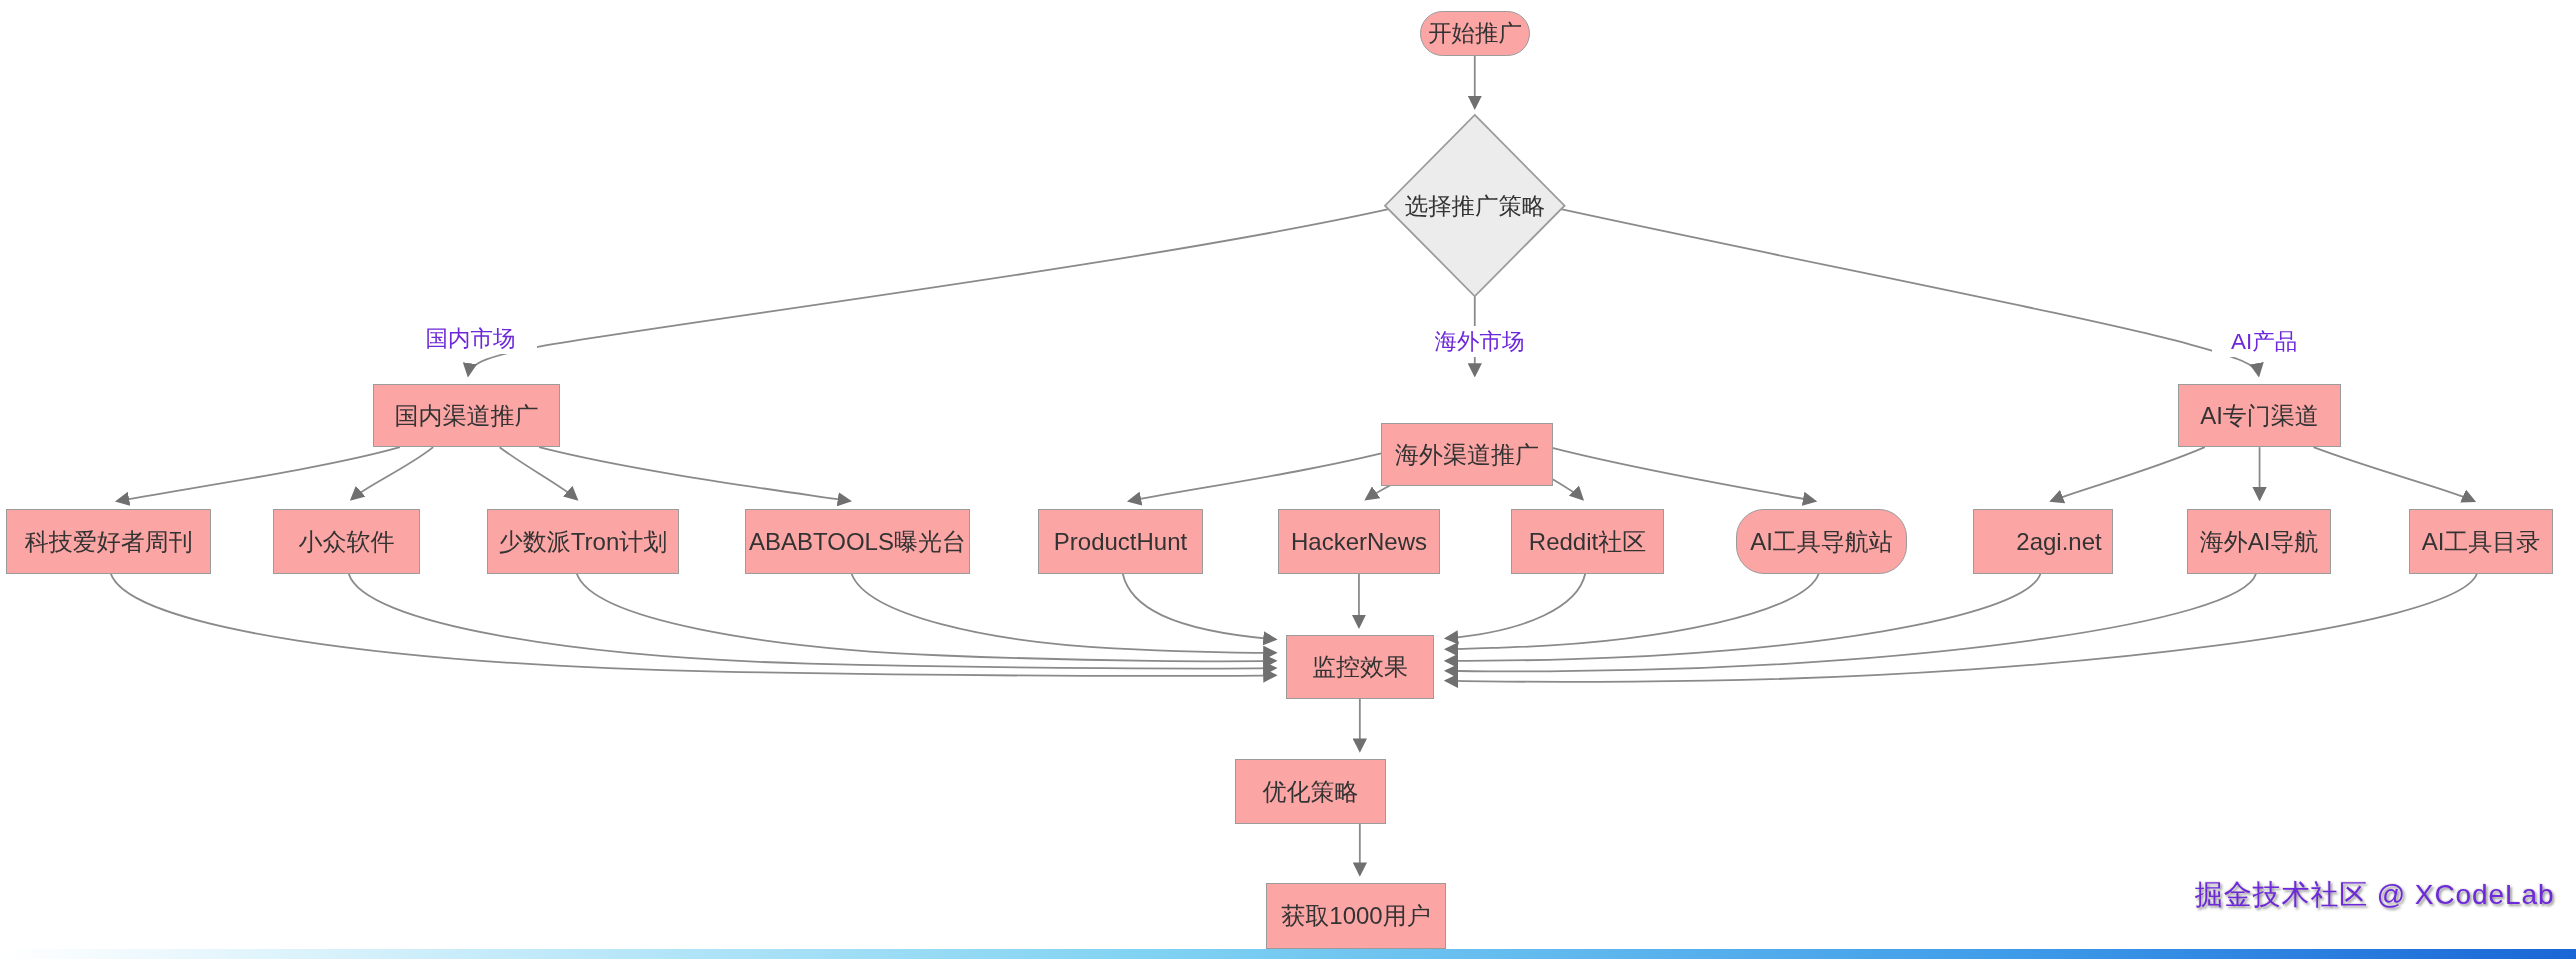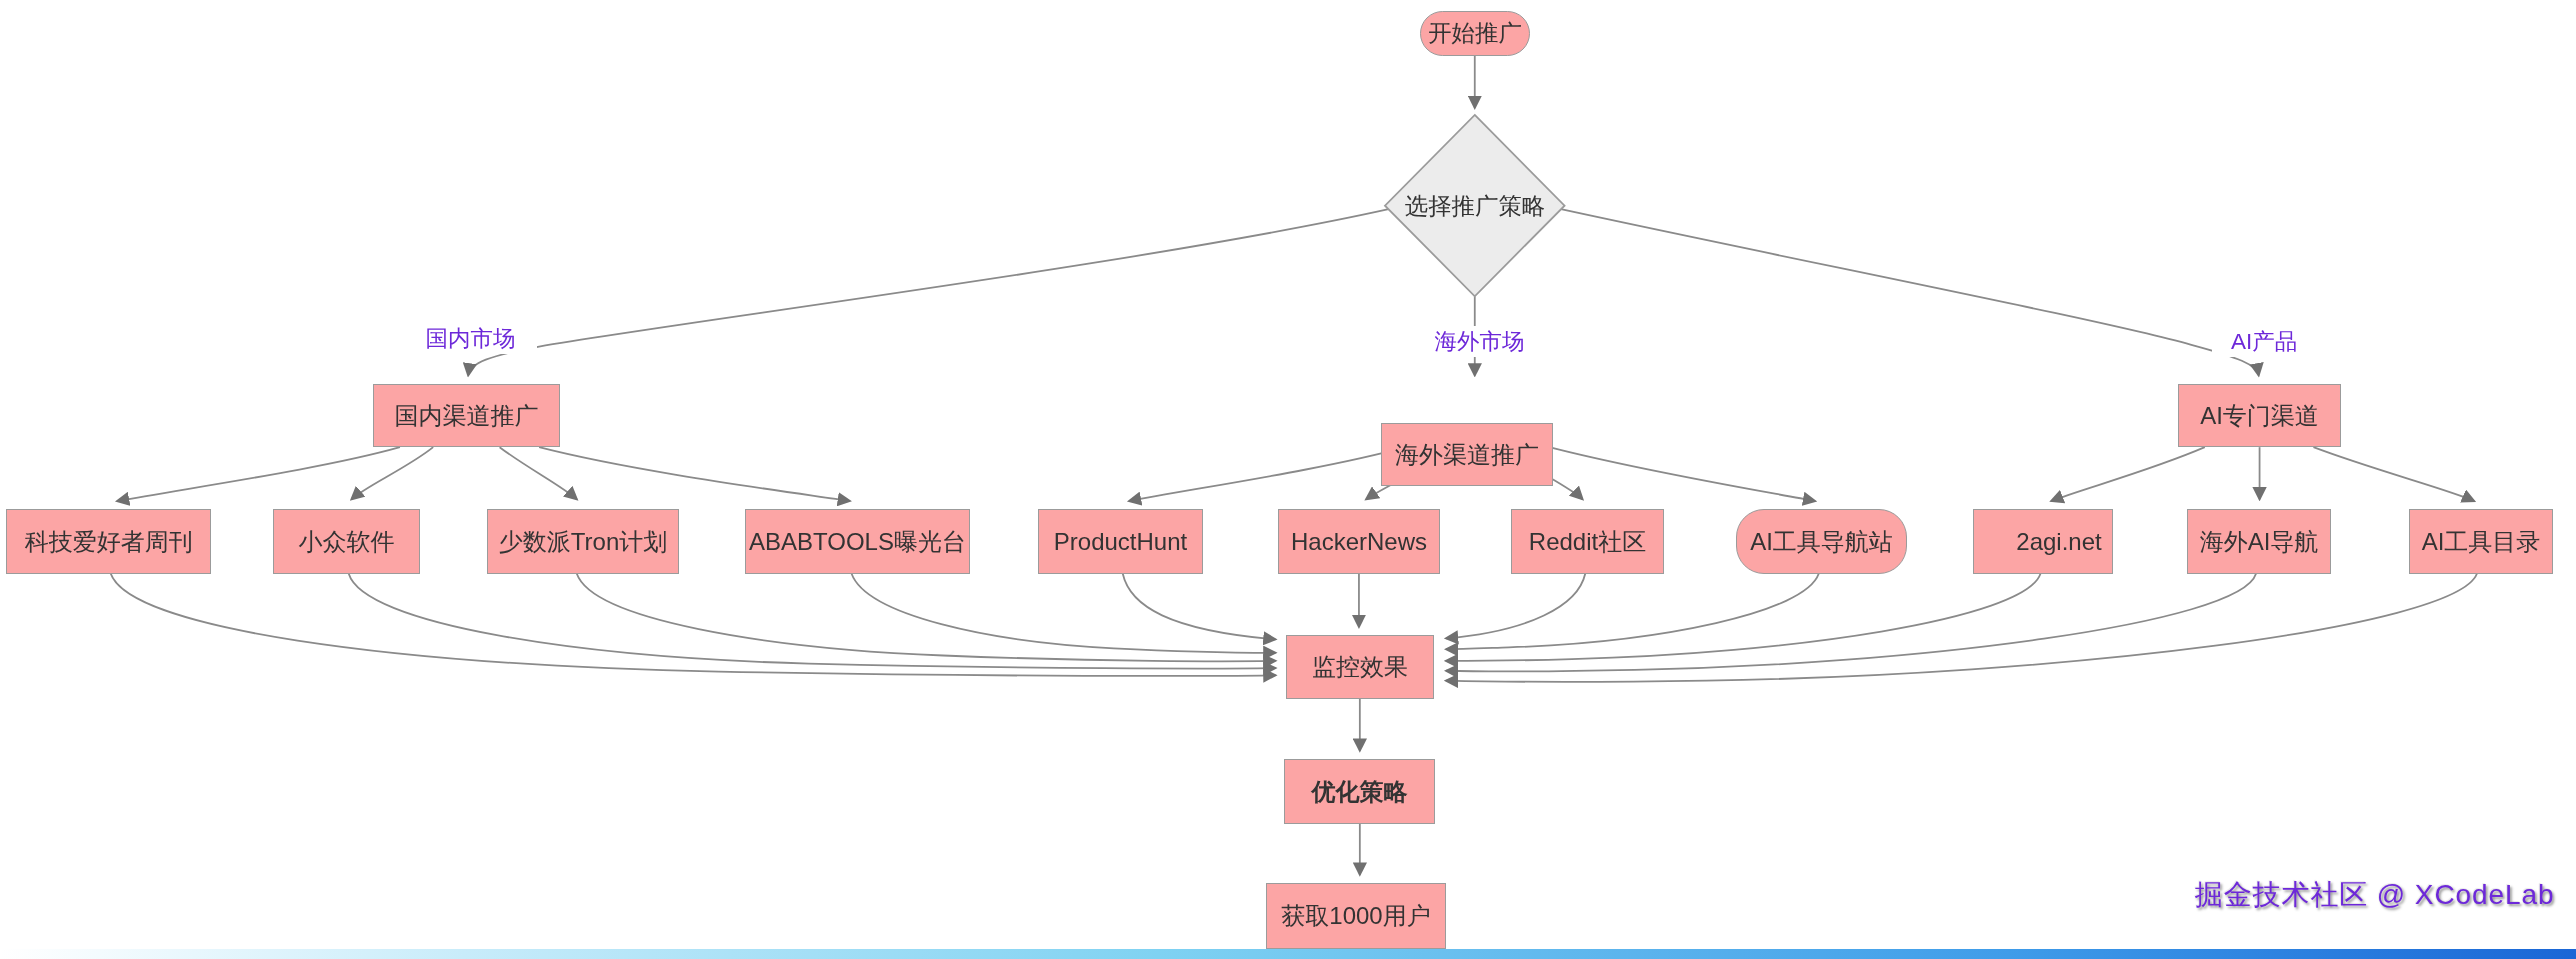--- a/index.html
+++ b/index.html
@@ -101,19 +101,19 @@
   <div class="node" style="left:745px;top:509px;width:225px;height:65px;">ABABTOOLS曝光台</div>
   <div class="node" style="left:1038px;top:509px;width:165px;height:65px;">ProductHunt</div>
   <div class="node" style="left:1278px;top:509px;width:162px;height:65px;">HackerNews</div>
   <div class="node" style="left:1511px;top:509px;width:153px;height:65px;">Reddit社区</div>
   <div class="node" style="left:1736px;top:509px;width:171px;height:65px;border-radius:28px;">AI工具导航站</div>
   <div class="node" style="left:1973px;top:509px;width:140px;height:65px;padding-left:32px;">2agi.net</div>
   <div class="node" style="left:2187px;top:509px;width:144px;height:65px;">海外AI导航</div>
   <div class="node" style="left:2409px;top:509px;width:144px;height:65px;">AI工具目录</div>
 
   <div class="node" style="left:1286px;top:635px;width:148px;height:64px;">监控效果</div>
-  <div class="node" style="left:1284px;top:759px;width:151px;height:65px;font-weight:bold;">优化策略</div>
+  <div class="node" style="left:1235px;top:759px;width:151px;height:65px;">优化策略</div>
   <div class="node" style="left:1266px;top:883px;width:180px;height:66px;">获取1000用户</div>
 
   <div id="watermark">掘金技术社区 @ XCodeLab</div>
   <div id="footer-bar"></div>
 </div>
 
 
 </body></html>

